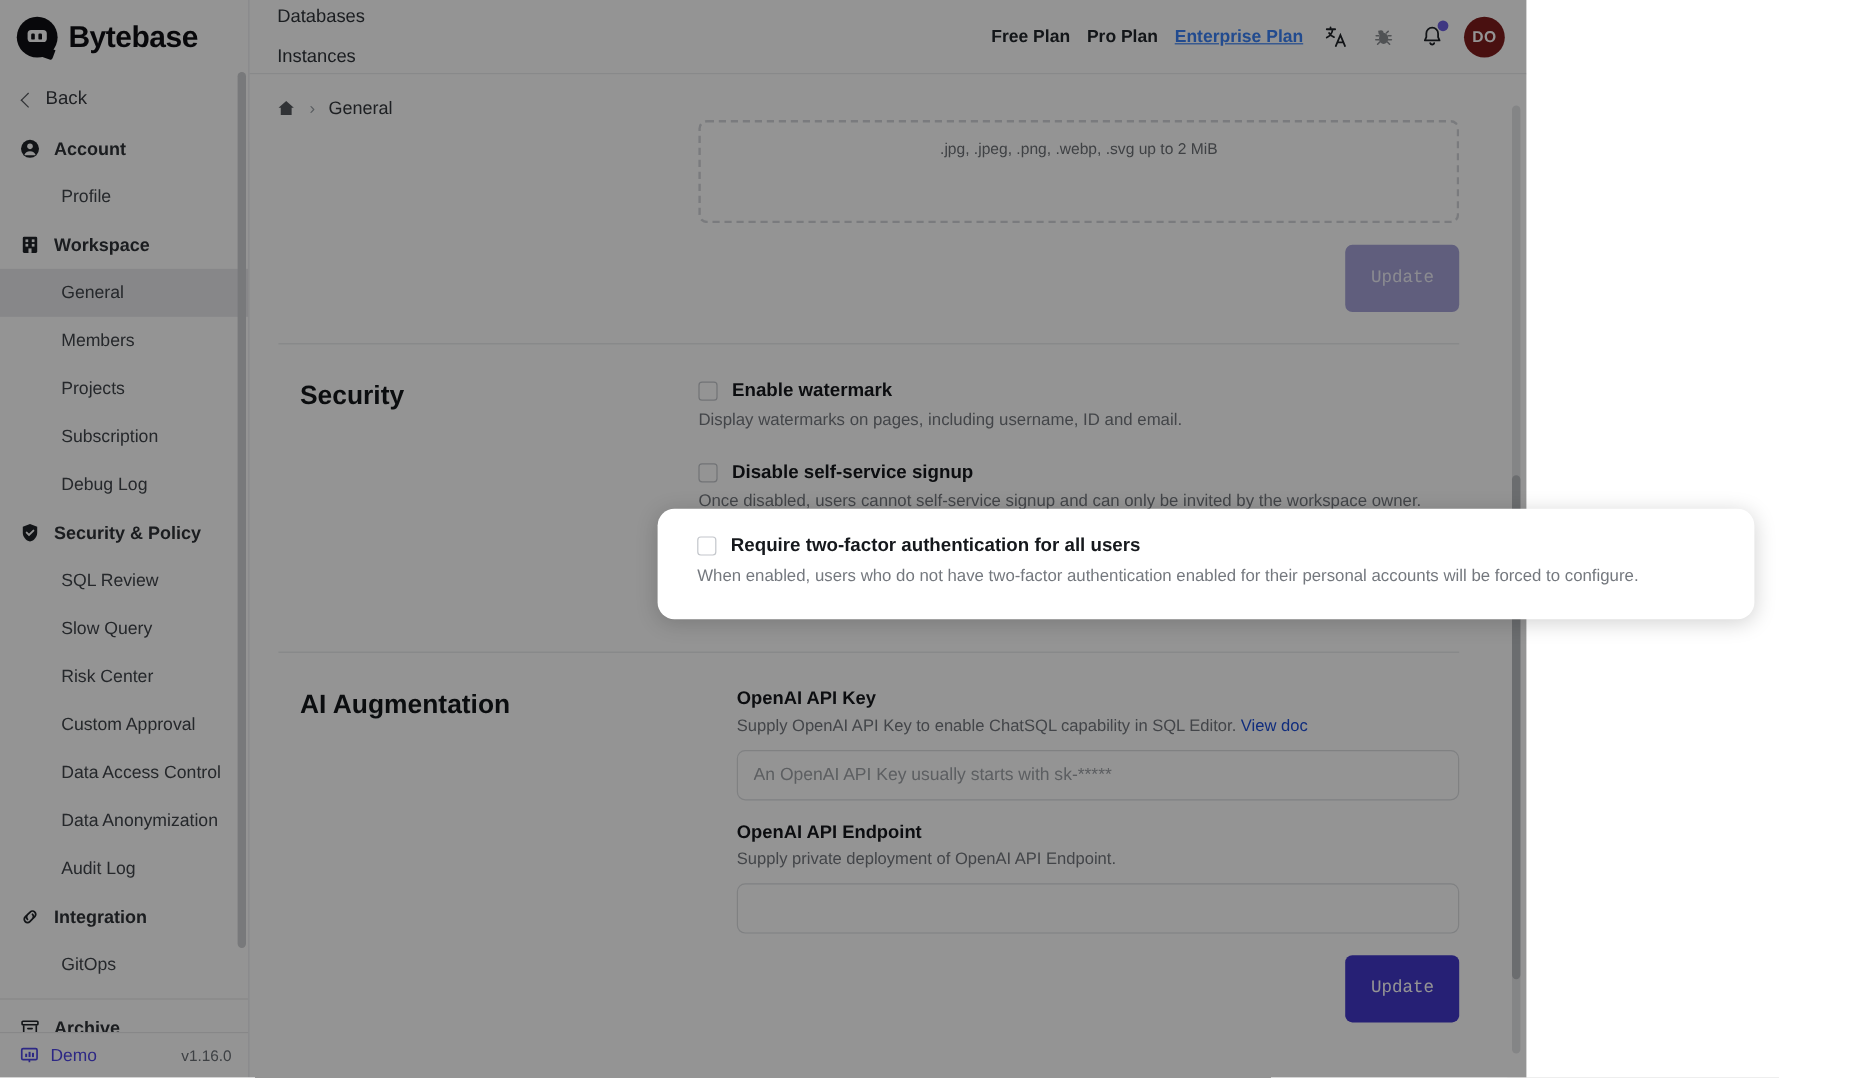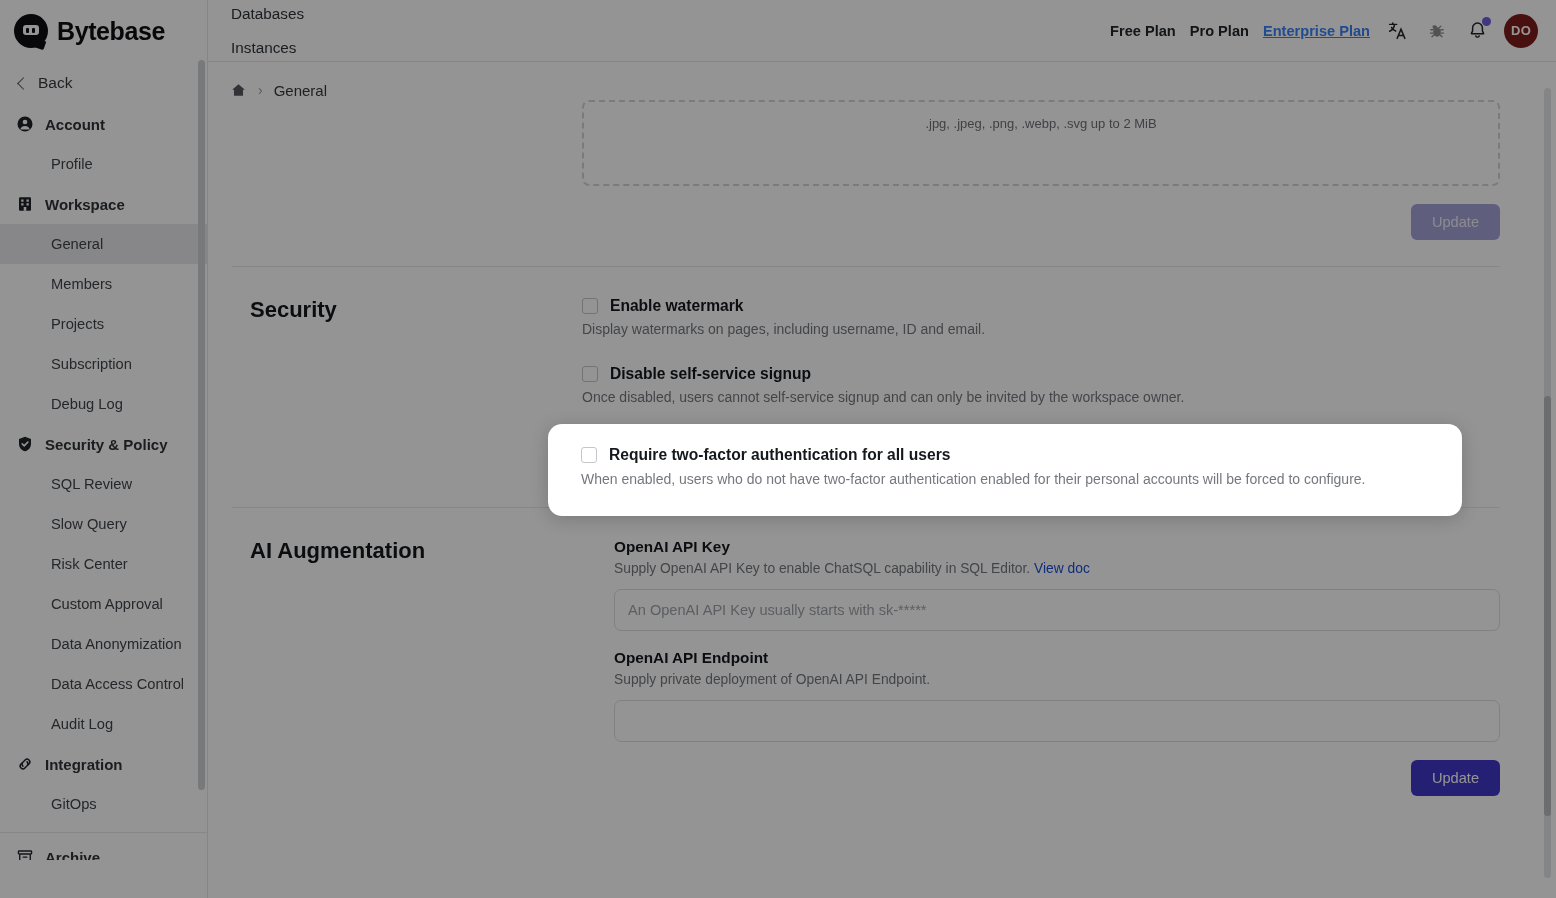--- a/index.html
+++ b/index.html
@@ -3,21 +3,21 @@
 <meta charset="utf-8">
 <style>
   * { box-sizing: border-box; margin: 0; padding: 0; }
   html, body {
     width: 1556px; height: 898px;
     font-family: "Liberation Sans", sans-serif;
     background: #ffffff;
     overflow: hidden;
   }
 
-  #app { position: relative; width: 1556px; height: 898px; }
+  #app { position: relative; width: 1272px; height: 898px; }
 
   
   .sidebar {
     position: absolute; left: 0; top: 0;
     width: 208px; height: 898px;
     background: #ffffff;
     border-right: 1px solid #e5e7eb;
     overflow: hidden;
   }
   .brand {
@@ -157,22 +157,22 @@
 
   
   .upload-box {
     height: 86px; border: 2px dashed #d3d5d9; border-radius: 7px;
     display: flex; align-items: flex-start; justify-content: center;
     padding-top: 14px;
   }
   .upload-hint { font-size: 13px; color: #6d7176; }
   .btn-row { display: flex; justify-content: flex-end; margin-top: 18px; }
   .btn {
-    padding: 10px 21px; border-radius: 6px; border: none;
-    font-size: 14.6px; font-family: Liberation Sans, sans-serif; color: #ffffff;
+    padding: 20px 21px; border-radius: 6px; border: none;
+    font-size: 14.6px; font-family: Liberation Mono, monospace; color: #ffffff;
     background: #4338ca; cursor: pointer;
   }
   .btn.disabled { background: #a5a3d8; color: #f0eff9; cursor: default; }
 
   
   .chk-row { margin-bottom: 28px; }
   .chk-row:last-child { margin-bottom: 0; }
   .chk-head { display: flex; align-items: center; gap: 12px; }
   .chk {
     width: 16px; height: 16px; flex: 0 0 16px;
@@ -291,24 +291,24 @@
       <div class="nav-item">
         <span>Slow Query</span>
       </div>
       <div class="nav-item">
         <span>Risk Center</span>
       </div>
       <div class="nav-item">
         <span>Custom Approval</span>
       </div>
       <div class="nav-item">
+        <span>Data Access Control</span>
+      </div>
+      <div class="nav-item">
         <span>Data Anonymization</span>
-      </div>
-      <div class="nav-item">
-        <span>Data Access Control</span>
       </div>
       <div class="nav-item">
         <span>Audit Log</span>
       </div>
 
       <div class="grp">
         <svg width="18" height="18" viewBox="0 0 24 24">
           <path d="M9.2 14.8a3.6 3.6 0 0 1 0-5.1l3-3a3.6 3.6 0 0 1 5.1 5.1l-1.4 1.4" stroke="#1f2328" stroke-width="2" fill="none" stroke-linecap="round"></path>
           <path d="M14.8 9.2a3.6 3.6 0 0 1 0 5.1l-3 3a3.6 3.6 0 0 1-5.1-5.1l1.4-1.4" stroke="#1f2328" stroke-width="2" fill="none" stroke-linecap="round"></path>
         </svg>
@@ -325,20 +325,33 @@
           <rect x="3.2" y="4" width="17.6" height="4" rx="1" stroke="#1f2328" stroke-width="1.8" fill="none"></rect>
           <path d="M5 8.5v10.2a1.3 1.3 0 0 0 1.3 1.3h11.4a1.3 1.3 0 0 0 1.3-1.3V8.5" stroke="#1f2328" stroke-width="1.8" fill="none"></path>
           <path d="M9.6 12.2h4.8" stroke="#1f2328" stroke-width="1.8" stroke-linecap="round"></path>
         </svg>
         <span>Archive</span>
       </div>
     </div>
 
     <div class="side-track"></div>
 
+    <div class="side-bottom">
+      <span class="demo-link">
+        <svg width="17" height="17" viewBox="0 0 24 24">
+          <rect x="3" y="4" width="18" height="13" rx="1.6" stroke="#4f46e5" stroke-width="2" fill="none"></rect>
+          <rect x="7" y="10" width="2.4" height="4" fill="#4f46e5"></rect>
+          <rect x="11" y="7.8" width="2.4" height="6.2" fill="#4f46e5"></rect>
+          <rect x="15" y="9" width="2.4" height="5" fill="#4f46e5"></rect>
+          <path d="M12 17v3" stroke="#4f46e5" stroke-width="2"></path>
+        </svg>
+        <span>Demo</span>
+      </span>
+      <span class="version">v1.16.0</span>
+    </div>
   </aside>
 
   <header class="topbar">
     <nav class="topnav">
       <a href="#">Issues</a>
       <a href="#">Projects</a>
       <a href="#">Databases</a>
       <a href="#">Instances</a>
       <a href="#">Environments</a>
       <a href="#" class="active">Settings</a>

